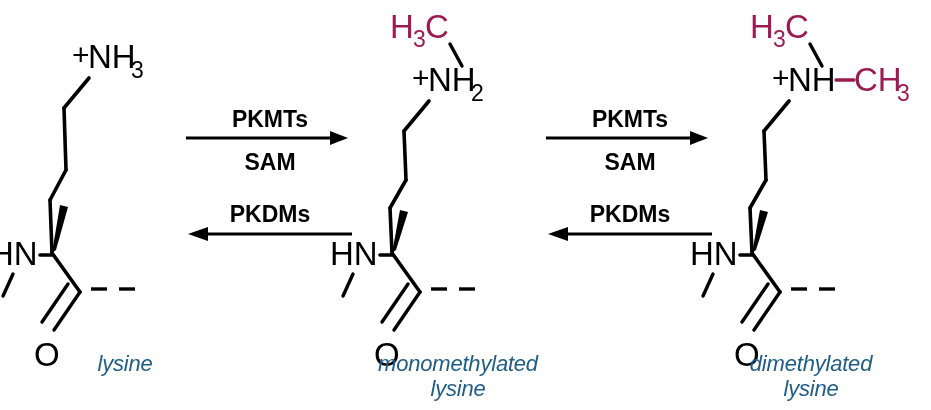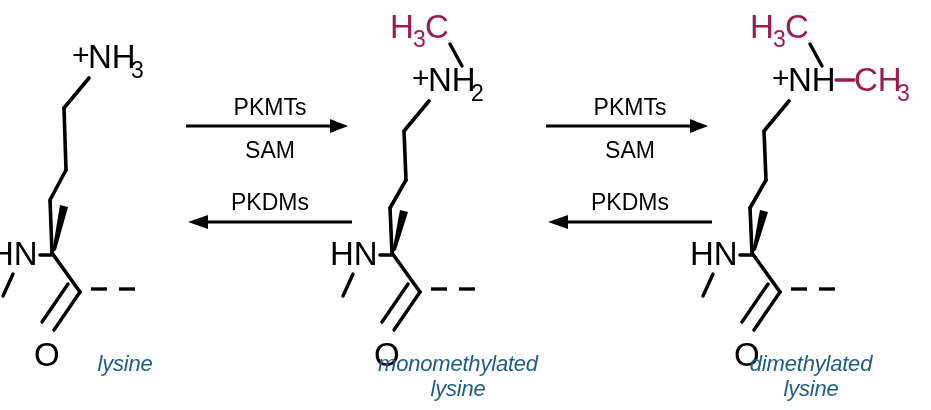--- a/index.html
+++ b/index.html
@@ -26,23 +26,24 @@
     top: 0;
     width: 300px;
     height: 410px;
   }
   #struct-lysine { left: -12px; }
   #struct-mono   { left: 328px; }
   #struct-di     { left: 688px; }
 
   .arrows {
     position: absolute;
-    top: 4px;
+    top: 16px;
     width: 180px;
     height: 386px;
+    font-weight: bold;
   }
   #arrows-1 { left: 180px; }
   #arrows-2 { left: 540px; }
 
   svg { display: block; overflow: visible; }
 
   .caption {
     position: absolute;
     text-align: center;
     font-style: italic;

